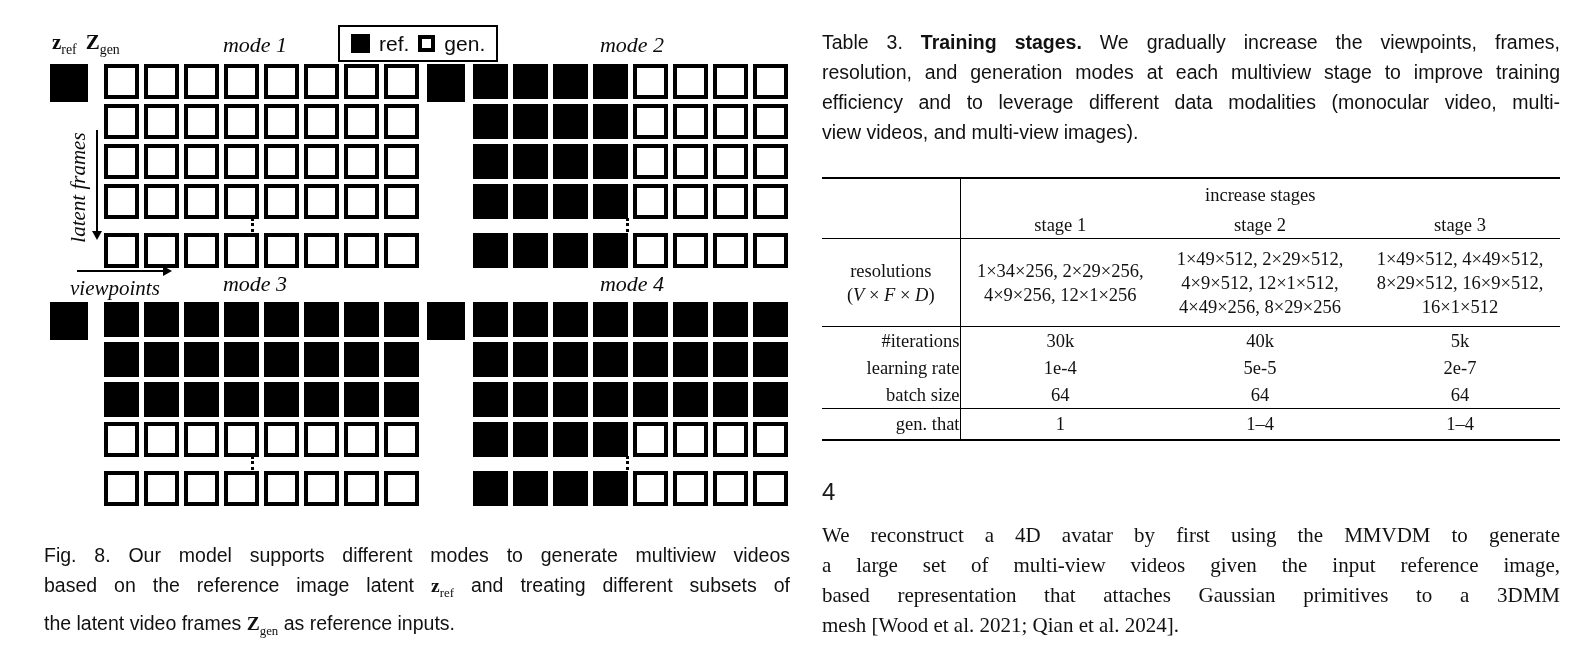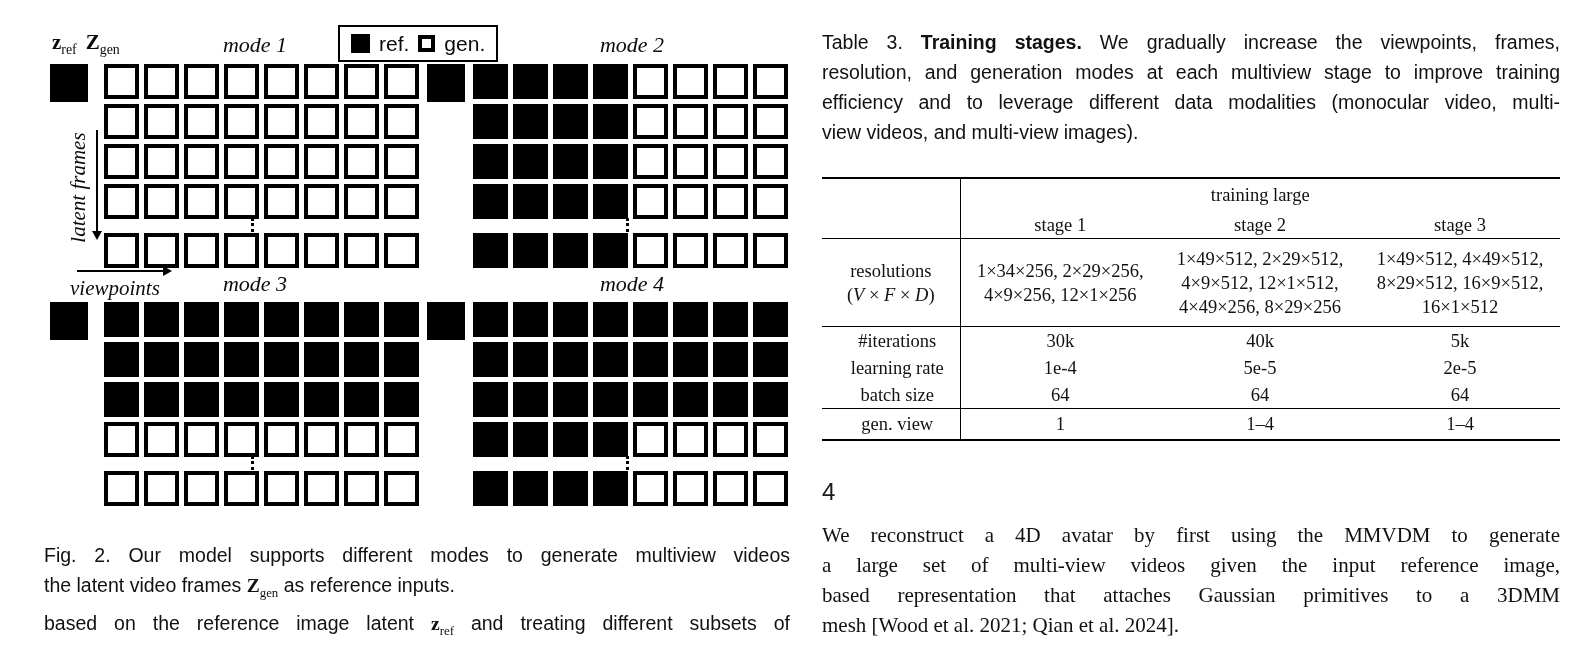--- a/index.html
+++ b/index.html
@@ -48,21 +48,21 @@
   
   .right-col{position:absolute;left:822px;top:0;width:738px;height:544px;}
   .tbl-caption{position:absolute;left:0;top:27px;width:738px;
                font-family:"Liberation Sans",sans-serif;font-size:19.5px;line-height:30px;color:#111;}
   .tbl-caption b{font-weight:bold;}
 
   table.tbl{position:absolute;left:0;top:177px;width:738px;border-collapse:collapse;
             border-top:2px solid #000;border-bottom:2px solid #000;
             font-family:"Liberation Serif",serif;font-size:18.5px;color:#111;}
   table.tbl td{padding:0;vertical-align:middle;text-align:center;line-height:24px;}
-  table.tbl td.lab{text-align:center;padding-left:13px;border-right:1px solid #000;}
+  table.tbl td.lab{text-align:right;padding-left:13px;border-right:1px solid #000;}
   table.tbl td.lab.cen{text-align:center;padding-left:0;}
   table.tbl thead tr.h1 td{height:32px;}
   table.tbl thead tr.h2 td{height:27px;border-bottom:1px solid #000;}
   table.tbl thead td.corner{border-bottom:1px solid #000;}
   table.tbl tr.res td{height:87px;border-bottom:1px solid #000;}
   table.tbl tr.mid td{height:27px;}
   table.tbl tr.midend td{height:27px;border-bottom:1px solid #000;}
   table.tbl tr.last td{height:30px;}
 
   .sec-head{position:absolute;left:0;top:478px;display:flex;align-items:baseline;
@@ -270,23 +270,23 @@
         <div class="sq r" style="left: 593px; top: 471px;"></div>
         <div class="sq g" style="left: 633px; top: 471px;"></div>
         <div class="sq g" style="left: 673px; top: 471px;"></div>
         <div class="sq g" style="left: 713px; top: 471px;"></div>
         <div class="sq g" style="left: 753px; top: 471px;"></div>
         <div class="vdots" style="left: 626px; top: 456px;"></div>
       </div>
   </div>
 
   <div class="fig-caption">
-    <div class="cap-line jline"><span>Fig. 2.  Our model supports different modes to generate multiview videos</span></div>
+    <div class="cap-line jline"><span>Fig. 8.  Our model supports different modes to generate multiview videos</span></div>
+    <div class="cap-line jline"><span>based on the reference image latent </span><span class="msub" style="font-family:'Liberation Serif',serif;"><b>z</b><sub>ref</sub></span><span> and treating different subsets of</span></div>
     <div class="cap-line"><span>the latent video frames </span><span class="msub" style="font-family:'Liberation Serif',serif;"><b>Z</b><sub>gen</sub></span><span> as reference inputs.</span></div>
-    <div class="cap-line jline"><span>based on the reference image latent </span><span class="msub" style="font-family:'Liberation Serif',serif;"><b>z</b><sub>ref</sub></span><span> and treating different subsets of</span></div>
   </div>
 
   <div class="right-col">
 
     <div class="tbl-caption">
       <div class="cap-line jline"><span>Table 3.</span> <b>Training stages.</b> <span>We gradually increase the viewpoints, frames,</span></div>
       <div class="cap-line jline">resolution, and generation modes at each multiview stage to improve training</div>
       <div class="cap-line jline">efficiency and to leverage different data modalities (monocular video, multi-</div>
       <div class="cap-line">view videos, and multi-view images).</div>
     </div>
@@ -294,21 +294,21 @@
     <table class="tbl">
       <colgroup>
           <col style="width:138px">
           <col style="width:200px">
           <col style="width:200px">
           <col style="width:200px">
         </colgroup>
       <thead>
         <tr class="h1">
           <td class="lab corner" rowspan="2"></td>
-          <td colspan="3">training large</td>
+          <td colspan="3">increase stages</td>
         </tr>
         <tr class="h2">
           <td>stage 1</td>
           <td>stage 2</td>
           <td>stage 3</td>
         </tr>
       </thead>
       <tbody id="tbody">
           <tr class="res">
             <td class="lab cen">
@@ -348,40 +348,40 @@
             <td class="lab">
               <div>learning rate</div>
             </td>
             <td>
               <div>1e-4</div>
             </td>
             <td>
               <div>5e-5</div>
             </td>
             <td>
-              <div>2e-5</div>
+              <div>2e-7</div>
             </td>
           </tr>
           <tr class="midend">
             <td class="lab">
               <div>batch size</div>
             </td>
             <td>
               <div>64</div>
             </td>
             <td>
               <div>64</div>
             </td>
             <td>
               <div>64</div>
             </td>
           </tr>
           <tr class="last">
             <td class="lab">
-              <div>gen. view</div>
+              <div>gen. that</div>
             </td>
             <td>
               <div>1</div>
             </td>
             <td>
               <div>1–4</div>
             </td>
             <td>
               <div>1–4</div>
             </td>

